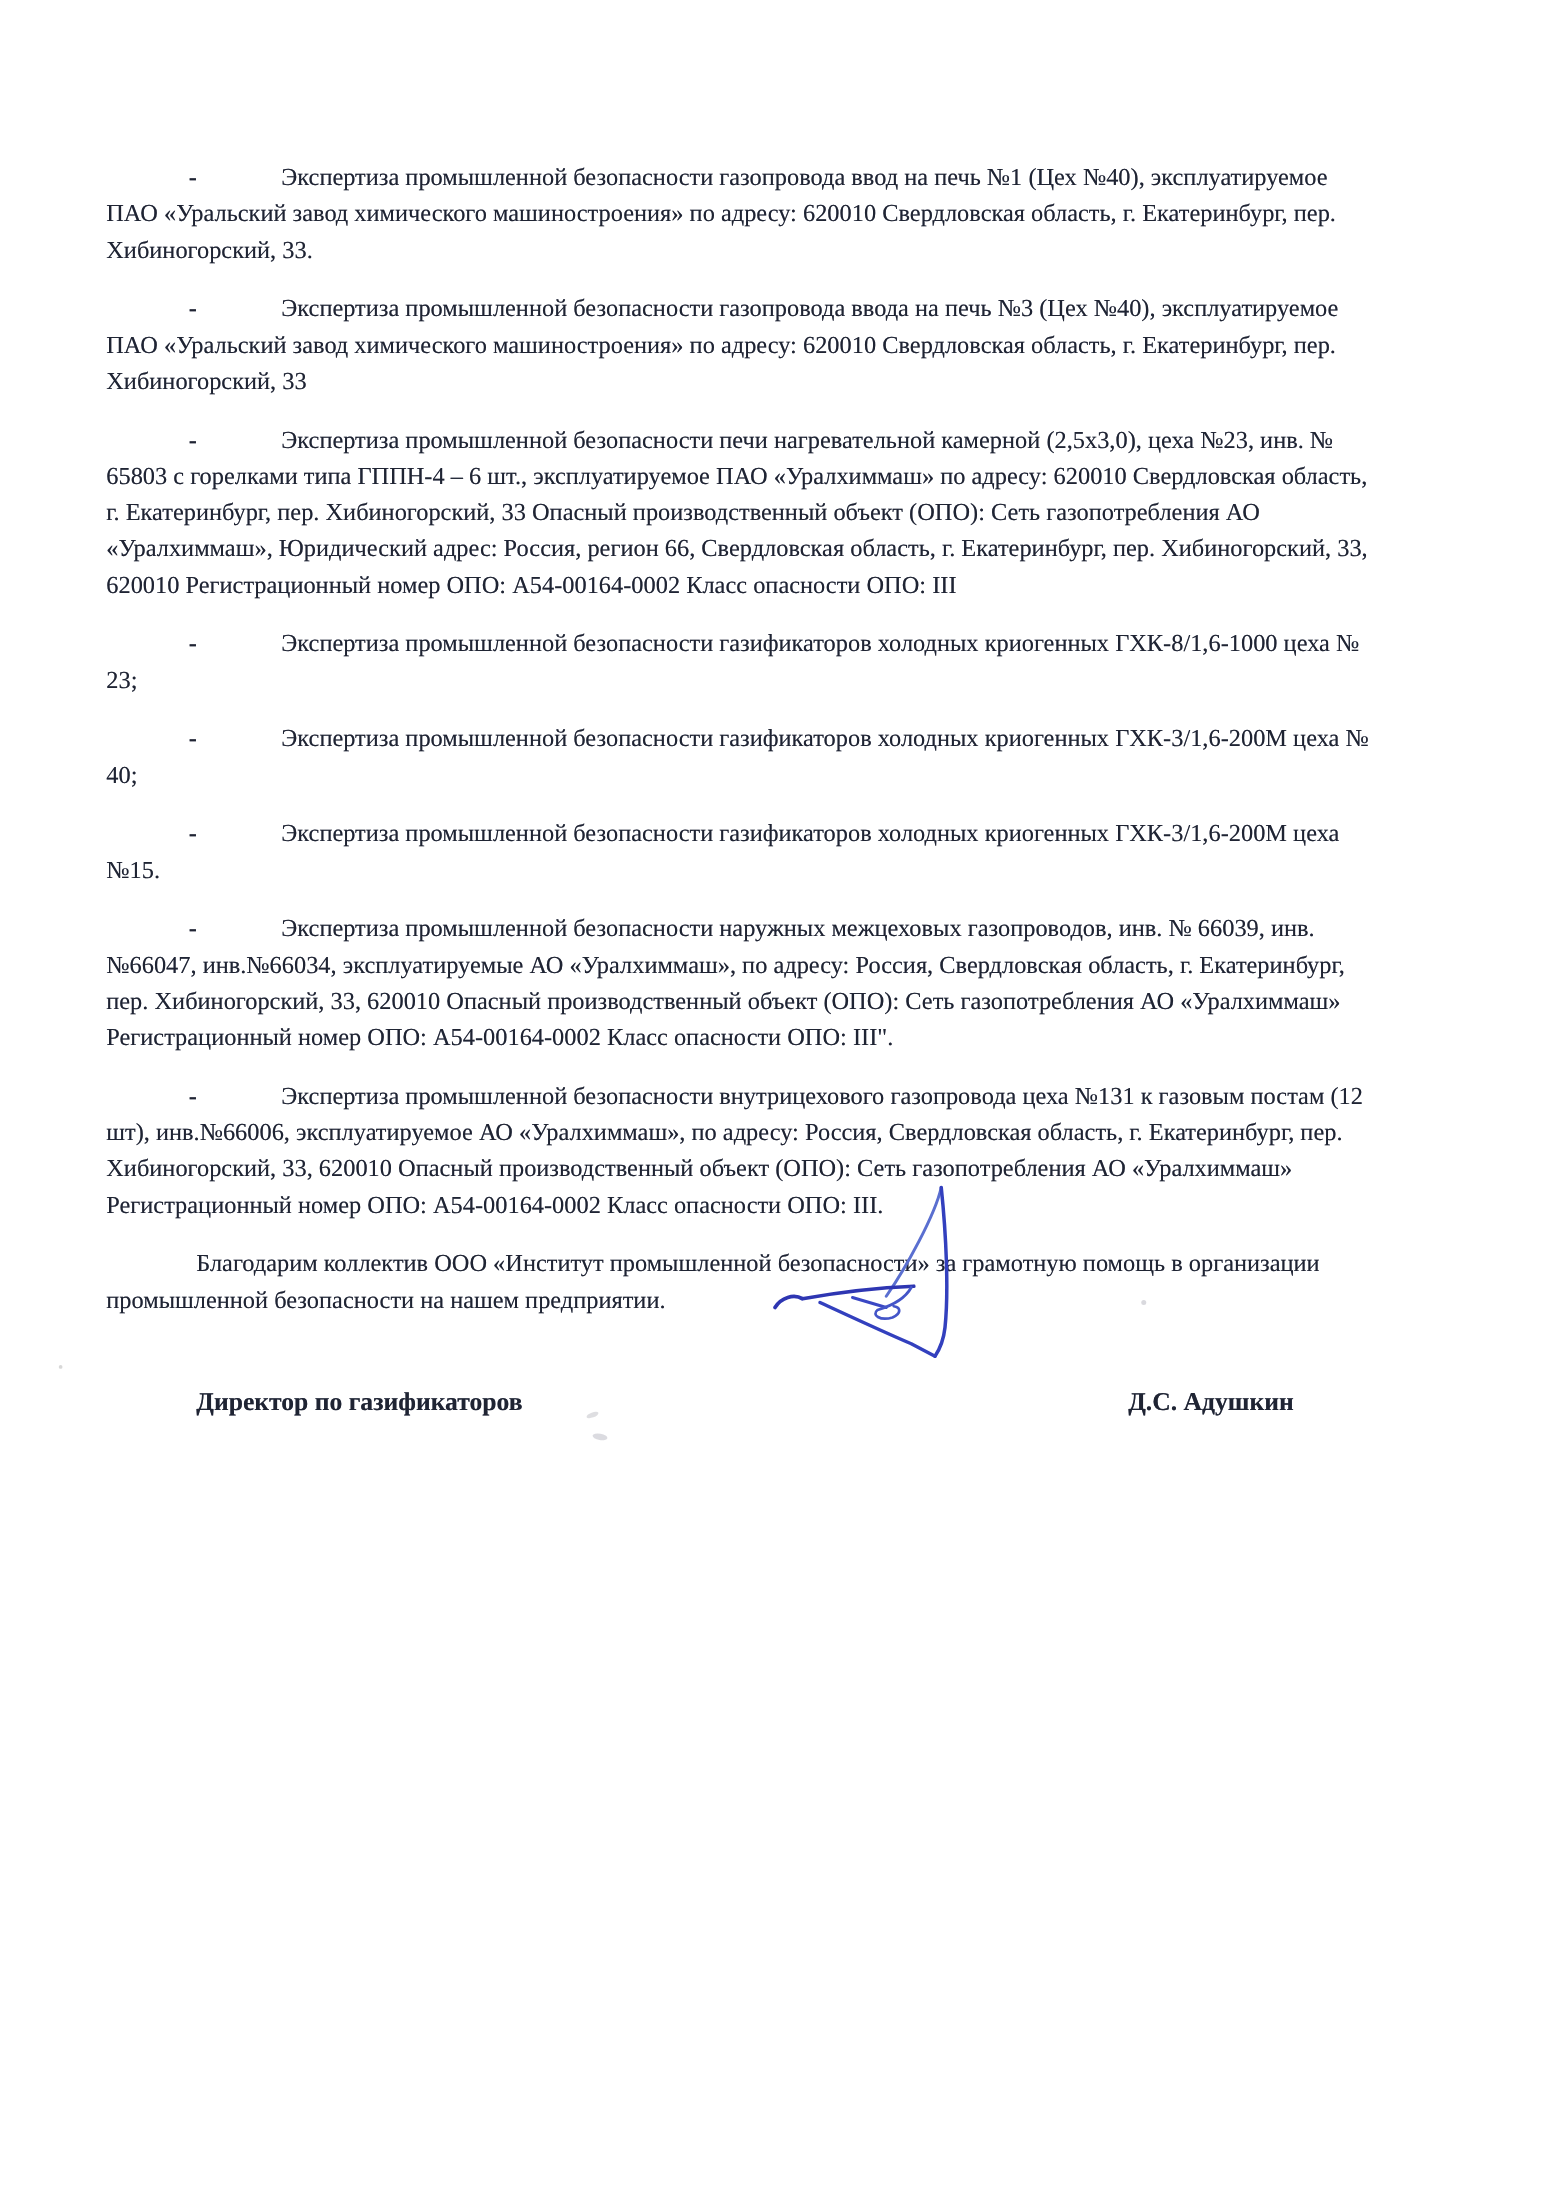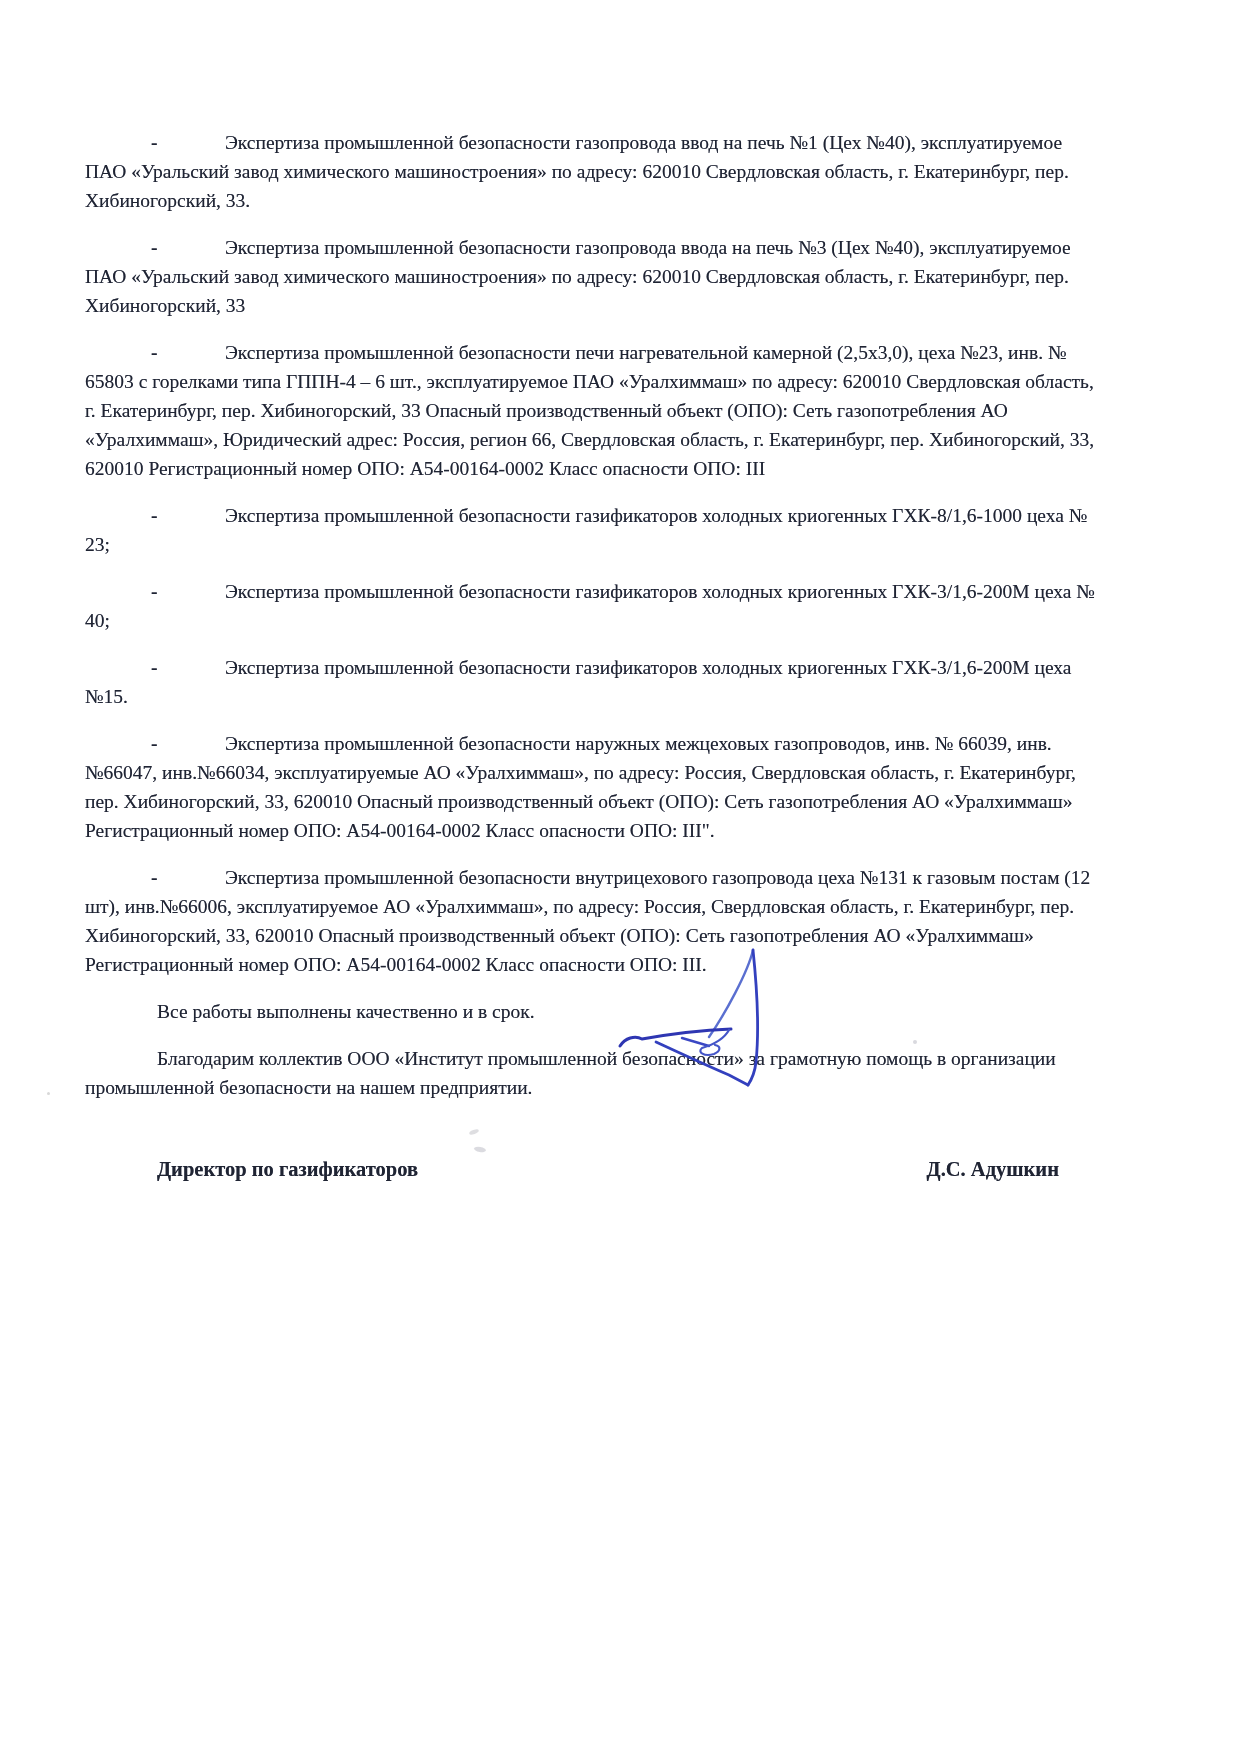--- a/index.html
+++ b/index.html
@@ -48,21 +48,21 @@
     align-items: baseline;
     margin-top: 56px;
     font-size: 20.5px;
     font-weight: bold;
   }
   .sig-title {
     margin-left: 72px;
     text-shadow: 0 0 0.5px rgba(31, 36, 64, 0.6);
   }
   .sig-name {
-    margin-right: 48px;
+    margin-right: 72px;
     text-shadow: 0 0 0.5px rgba(31, 36, 64, 0.6);
   }
   .signature-svg {
     position: absolute;
     left: 612px;
     top: 938px;
     width: 160px;
     height: 155px;
   }
   .artifact {
@@ -113,21 +113,20 @@
   <p class="bullet">
     <span class="marker">-</span>
     <span>Экспертиза промышленной безопасности наружных межцеховых газопроводов, инв. № 66039, инв. №66047, инв.№66034, эксплуатируемые АО «Уралхиммаш», по адресу: Россия, Свердловская область, г. Екатеринбург, пер. Хибиногорский, 33, 620010 Опасный производственный объект (ОПО): Сеть газопотребления АО «Уралхиммаш» Регистрационный номер ОПО: А54-00164-0002 Класс опасности ОПО: III".</span>
   </p>
 
   <p class="bullet">
     <span class="marker">-</span>
     <span>Экспертиза промышленной безопасности внутрицехового газопровода цеха №131 к газовым постам (12 шт), инв.№66006, эксплуатируемое АО «Уралхиммаш», по адресу: Россия, Свердловская область, г. Екатеринбург, пер. Хибиногорский, 33, 620010 Опасный производственный объект (ОПО): Сеть газопотребления АО «Уралхиммаш» Регистрационный номер ОПО: А54-00164-0002 Класс опасности ОПО: III.</span>
   </p>
 
-  <p class="closing">Все работы выполнены качественно и в срок.</p>
 
   <p class="closing">Благодарим коллектив ООО «Институт промышленной безопасности» за грамотную помощь в организации промышленной безопасности на нашем предприятии.</p>
 
   <div class="sig-row">
     <span class="sig-title">Директор по газификаторов</span>
     <span class="sig-name">Д.С. Адушкин</span>
   </div>
 
 </div>
 

